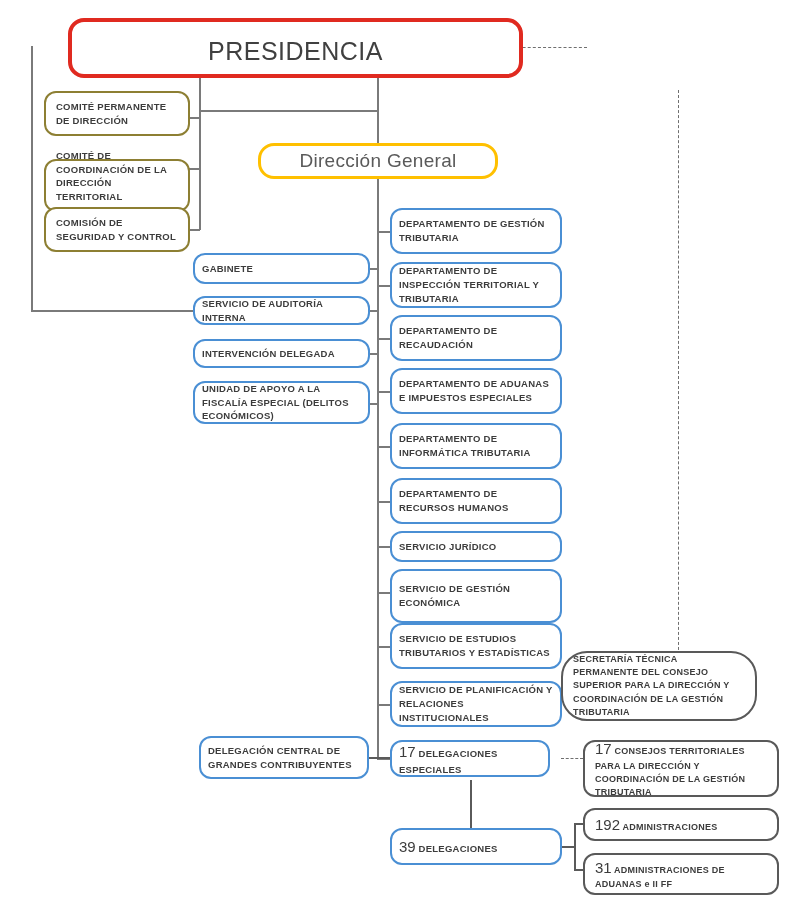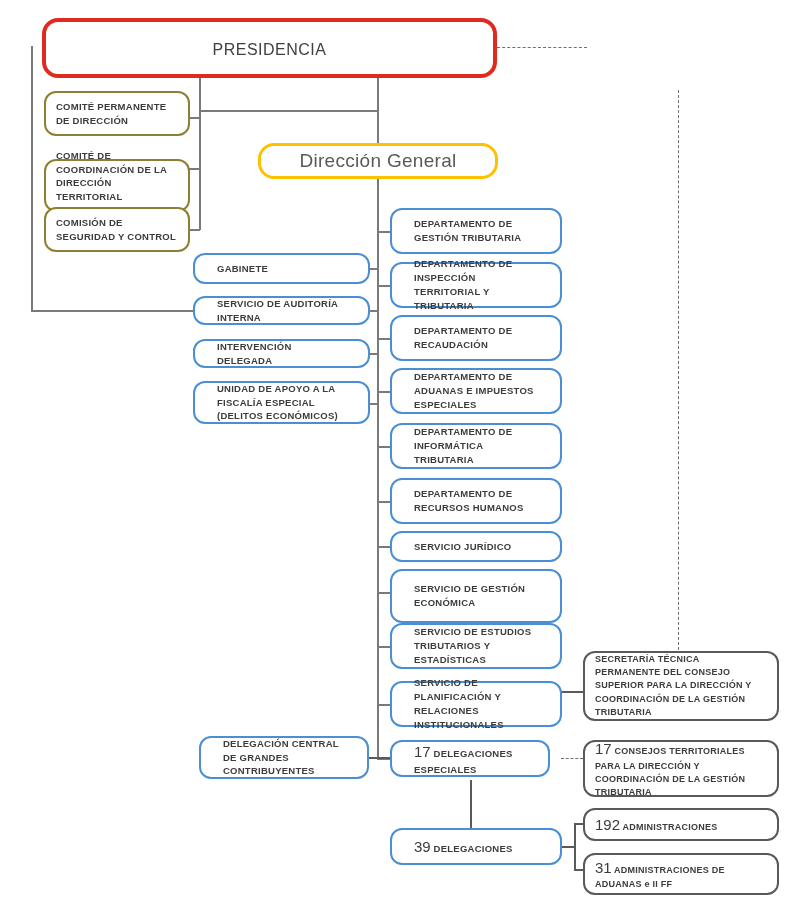--- a/index.html
+++ b/index.html
@@ -33,26 +33,27 @@
     display: block;
     width: 100%;
   }
 
   
   .node.presidencia {
     border-color: #E02A20;
     border-width: 4px;
     border-radius: 16px;
     justify-content: center;
-    font-size: 23px;
+    font-size: 35px;
     font-weight: 400;
     letter-spacing: 0.5px;
     color: #404040;
     font-variant: small-caps;
     text-transform: lowercase;
+    margin-left: 26px;
   }
   .node.presidencia .label { text-align: center; }
 
   .node.direccion-general {
     border-color: #FFC000;
     border-width: 3px;
     border-radius: 16px;
     justify-content: center;
     font-size: 19px;
     color: #5a5a5a;
@@ -71,21 +72,21 @@
     padding: 6px 10px;
     align-items: flex-end;
   }
   .node.blue {
     border-color: #4A8FD4;
     border-width: 2.5px;
     font-size: 9.5px;
     font-weight: bold;
     letter-spacing: 0.25px;
     color: #3c3c3c;
-    padding: 6px 22px;
+    padding: 6px 7px;
   }
   .node.green {
     border-color: #92C353;
     border-width: 2.5px;
     font-size: 9px;
     font-weight: bold;
     letter-spacing: 0.25px;
     color: #3c3c3c;
     padding: 6px 10px;
   }
@@ -256,21 +257,21 @@
     </span>
   </div>
 
   <div class="node blue" style="left:390px; top:828px; width:172px; height:37px;">
     <span class="label">
       <span class="num">39</span>
       <span>DELEGACIONES</span>
     </span>
   </div>
 
-  <div class="node gray" style="left:583px; top:651px; width:196px; height:70px;">
+  <div class="node gray" style="left:561px; top:651px; width:196px; height:70px;border-radius:26px;">
     <span class="label">SECRETARÍA TÉCNICA PERMANENTE DEL CONSEJO SUPERIOR PARA LA DIRECCIÓN Y COORDINACIÓN DE LA GESTIÓN TRIBUTARIA</span>
   </div>
 
   <div class="node gray" style="left:583px; top:740px; width:196px; height:57px;">
     <span class="label">
       <span class="num">17</span>
       <span>CONSEJOS TERRITORIALES PARA LA DIRECCIÓN Y COORDINACIÓN DE LA GESTIÓN TRIBUTARIA</span>
     </span>
   </div>
 

